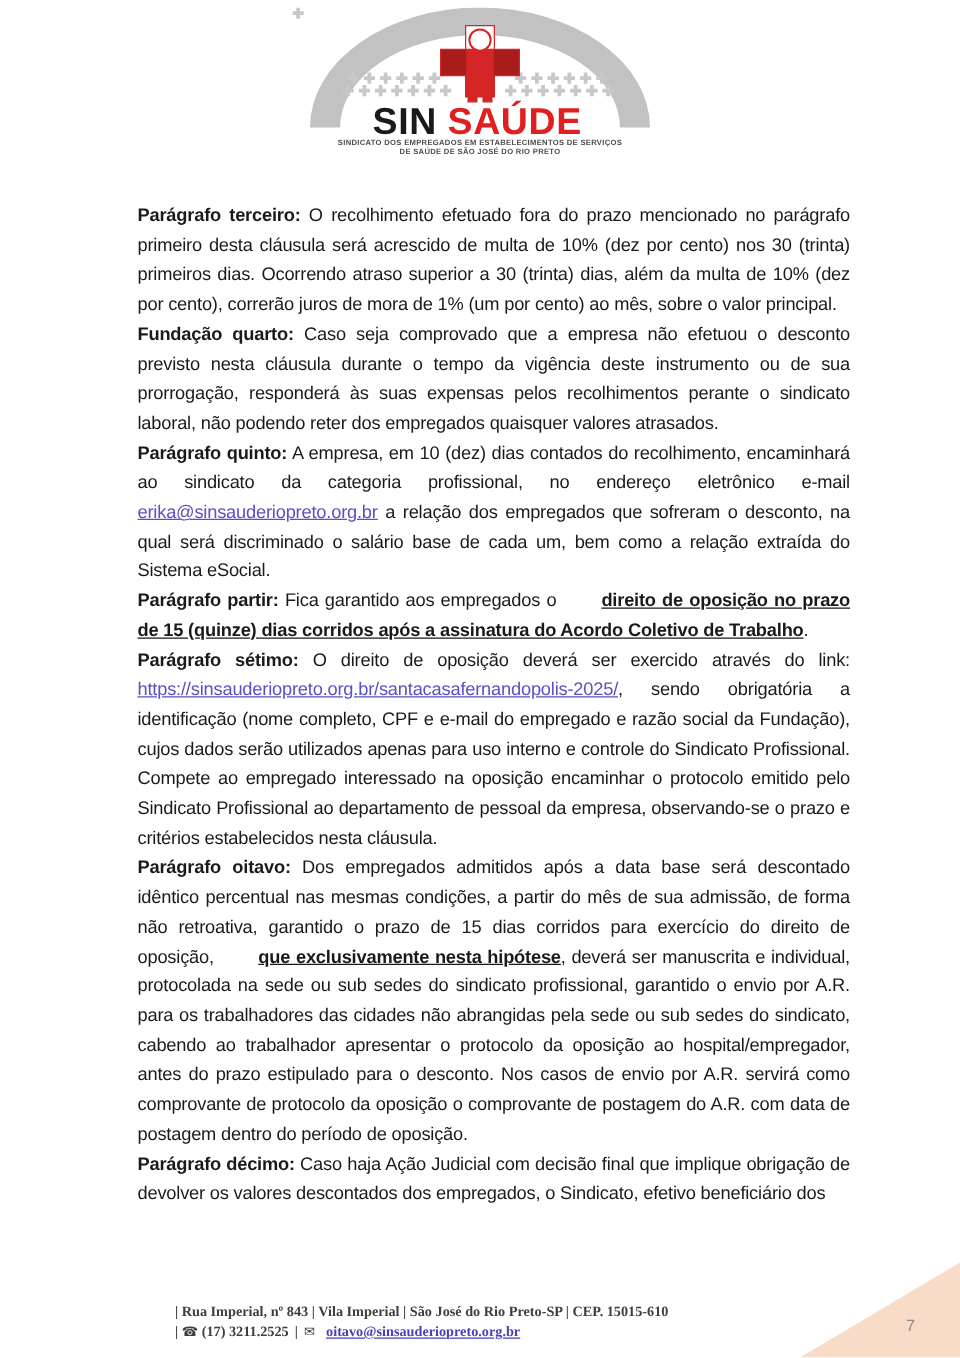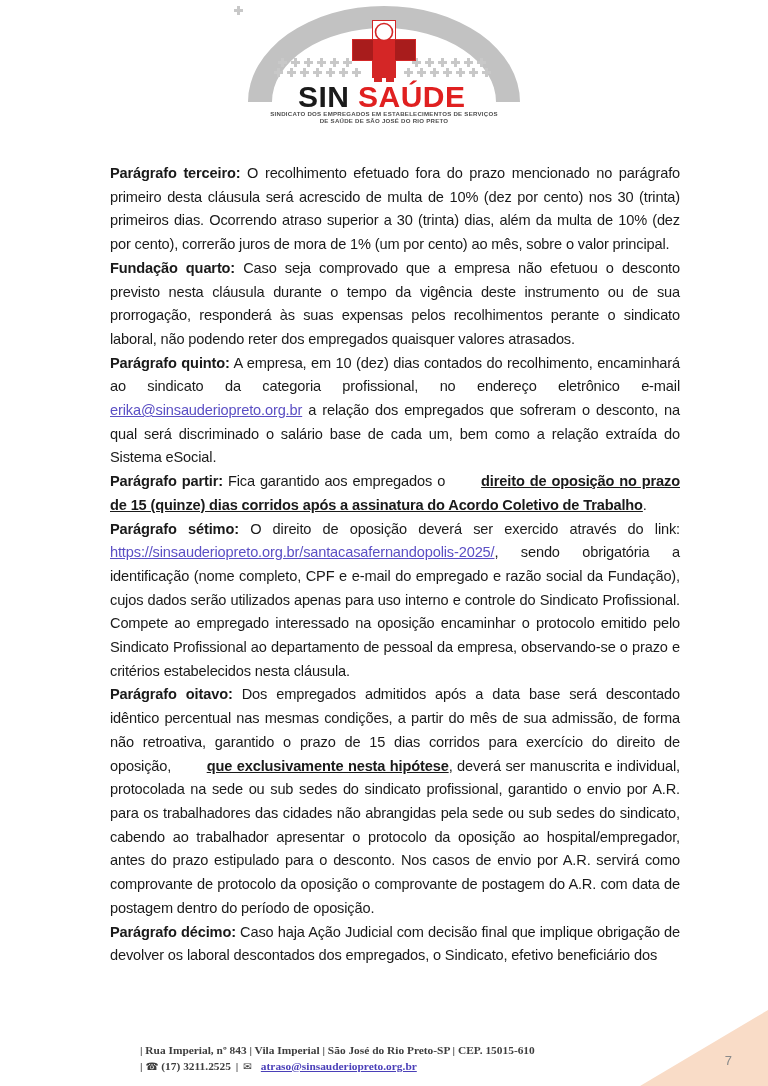--- a/index.html
+++ b/index.html
@@ -206,36 +206,36 @@
     <p class="para">
       <b>Parágrafo sétimo:</b><span> O direito de oposição deverá ser exercido através do link: </span><a class="doclink" href="#">https://sinsauderiopreto.org.br/santacasafernandopolis-2025/</a><span>, sendo obrigatória a identificação (nome completo, CPF e e-mail do empregado e razão social da Fundação), cujos dados serão utilizados apenas para uso interno e controle do Sindicato Profissional. Compete ao empregado interessado na oposição encaminhar o protocolo emitido pelo Sindicato Profissional ao departamento de pessoal da empresa, observando-se o prazo e critérios estabelecidos nesta cláusula.</span>
     </p>
 
     <p class="para">
       <b>Parágrafo oitavo:</b><span> Dos empregados admitidos após a data base será descontado idêntico percentual nas mesmas condições, a partir do mês de sua admissão, de forma não retroativa, garantido o prazo de 15 dias corridos para exercício do direito de oposição, </span><span class="bu">que exclusivamente nesta hipótese</span><span>, deverá ser manuscrita e individual, protocolada na sede ou sub sedes do sindicato profissional, garantido o envio por A.R. para os trabalhadores das cidades não abrangidas pela sede ou sub sedes do sindicato, cabendo ao trabalhador apresentar o protocolo da oposição ao hospital/empregador, antes do prazo estipulado para o desconto. Nos casos de envio por A.R. servirá como comprovante de protocolo da oposição o comprovante de postagem do A.R. com data de postagem dentro do período de oposição.</span>
     </p>
 
 
     <p class="para">
-      <b>Parágrafo décimo:</b><span> Caso haja Ação Judicial com decisão final que implique obrigação de devolver os laboral descontados dos empregados, o Sindicato, efetivo beneficiário dos</span>
+      <b>Parágrafo décimo:</b><span> Caso haja Ação Judicial com decisão final que implique obrigação de devolver os valores descontados dos empregados, o Sindicato, efetivo beneficiário dos</span>
     </p>
 
   </div>
 
   <div class="footer">
     <div class="footer-corner"></div>
 
     <div class="footer-text">
       <span class="footer-line">| Rua Imperial, nº 843  |  Vila Imperial  |  São José do Rio Preto-SP  | CEP. 15015-610</span>
       <span class="footer-line">
         <span>|</span>
         <span class="footer-ico">☎</span>
         <span>(17) 3211.2525</span>
         <span class="footer-sep">|</span>
         <span class="footer-ico">✉</span>
-        <a class="footmail" href="#">atraso@sinsauderiopreto.org.br</a>
+        <a class="footmail" href="#">oitavo@sinsauderiopreto.org.br</a>
       </span>
     </div>
 
     <div class="page-number">7</div>
   </div>
 
 </div>
 
 </body></html>

